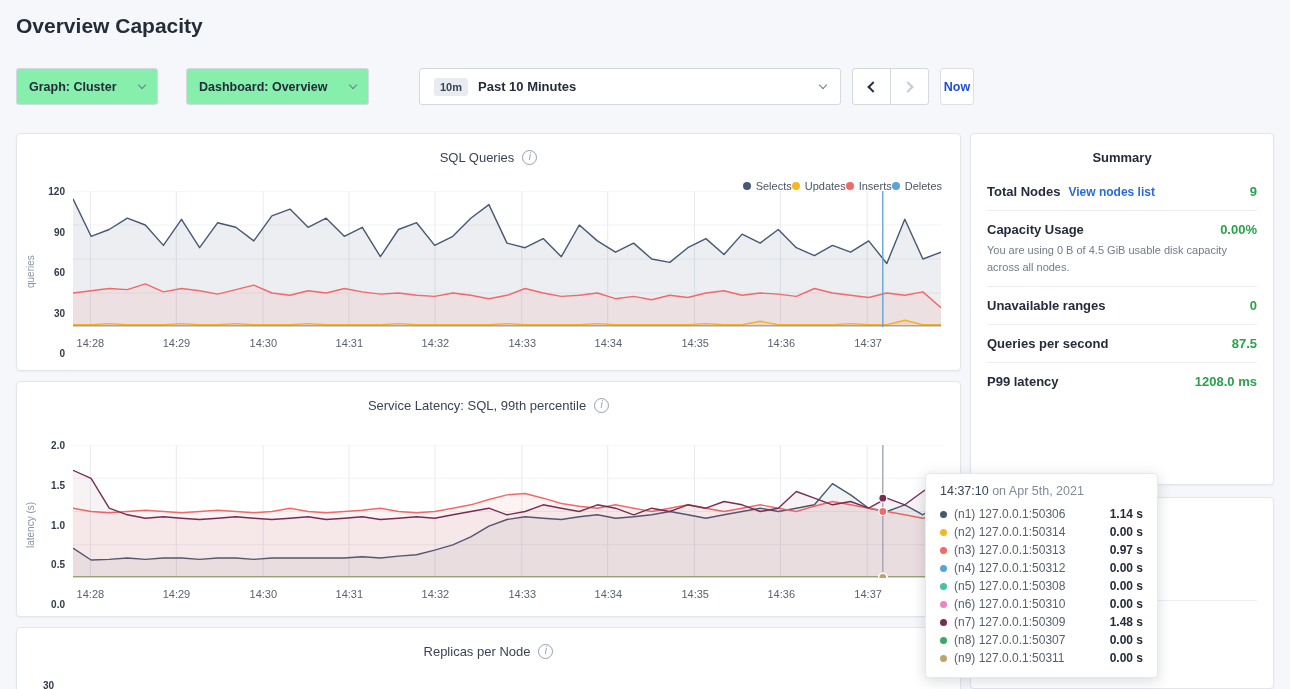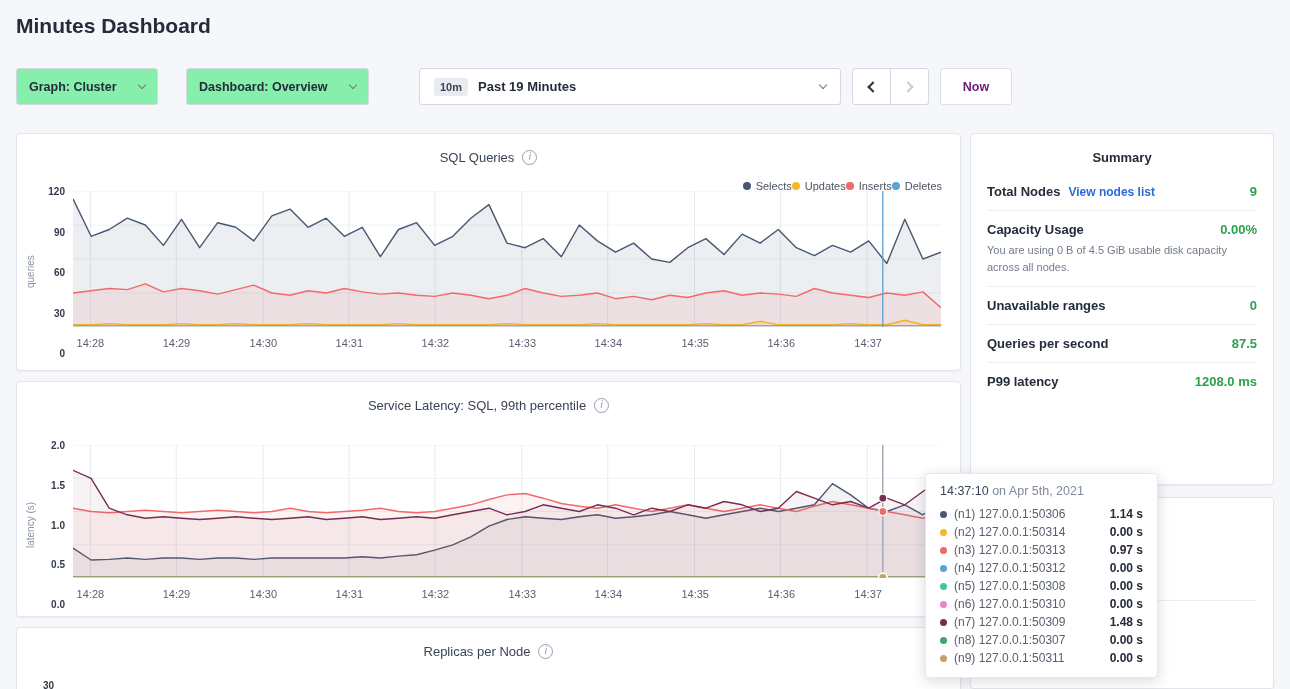--- a/index.html
+++ b/index.html
@@ -16,22 +16,22 @@
   .timepicker{position:absolute;top:68px;height:37px;background:#fff;border:1px solid #d4d8e0;border-radius:3px;
       display:flex;align-items:center;padding:0 14px;cursor:pointer}
   .tp-badge{background:#e9ebf0;border-radius:3px;padding:3px 6px;font-size:11px;font-weight:700;color:#394455}
   .tp-label{font-size:13px;font-weight:700;color:#242c3a;margin-left:10px}
   .navbtn{position:absolute;top:68px;width:39px;height:37px;background:#fff;border:1px solid #d4d8e0;
       display:flex;align-items:center;justify-content:center;cursor:pointer}
   .navbtn.first{border-radius:3px 0 0 3px}
   .navbtn.last{border-radius:0 3px 3px 0}
   .chev-left{width:8px;height:8px;border-left:2px solid #2c3442;border-bottom:2px solid #2c3442;transform:rotate(45deg);margin-left:3px}
   .chev-right{width:8px;height:8px;border-right:2px solid #c6ccd6;border-top:2px solid #c6ccd6;transform:rotate(45deg);margin-right:3px}
-  .nowbtn{position:absolute;top:68px;width:72px;height:37px;border:1px solid #dcdfe6;border-radius:3px;background:#fff;
-      color:#701a75;font-weight:700;font-size:12.5px;display:flex;align-items:center;justify-content:center;cursor:pointer}
+  .nowbtn{position:absolute;top:68px;width:34px;height:37px;border:1px solid #dcdfe6;border-radius:3px;background:#fff;
+      color:#1d4ed8;font-weight:700;font-size:12.5px;display:flex;align-items:center;justify-content:center;cursor:pointer}
 
   .card{position:absolute;background:#fff;border:1px solid #e2e5eb;border-radius:4px;box-shadow:0 1px 2px rgba(50,60,80,.05)}
   .chart-head{display:flex;justify-content:center;align-items:center;gap:8px;padding-top:16px}
   .chart-title{font-size:13px;font-weight:400;color:#394455}
   .info-icon{width:15px;height:15px;border:1px solid #97a0b0;border-radius:50%;color:#97a0b0;font-size:10px;
       line-height:12px;text-align:center;font-style:italic;cursor:pointer;flex:none}
   .info-icon::after{content:"i"}
   .legend{position:absolute;top:46px;right:18px;display:flex;}
   .leg-item{font-size:11px;color:#4c5564;display:flex;align-items:center;gap:5px;cursor:pointer}
   .leg-dot{width:8px;height:8px;border-radius:50%}
@@ -67,33 +67,33 @@
   .tt-date{color:#828b9a}
   .tt-row{display:flex;align-items:center;height:18px;font-size:12px;color:#57606f;white-space:nowrap}
   .tt-dot{width:7px;height:7px;border-radius:50%;margin-right:7px;flex:none}
   .tt-val{margin-left:auto;font-weight:700;color:#242c3a}
 </style>
 </head>
 <body>
 
 <div id="page">
 
-  <div class="page-title">Minutes Dashboard</div>
+  <div class="page-title">Overview Capacity</div>
 
   <div class="dd" style="left:16px;width:142px">
     <span>Graph: Cluster</span>
     <span class="chev"></span>
   </div>
   <div class="dd" style="left:186px;width:183px">
     <span>Dashboard: Overview</span>
     <span class="chev"></span>
   </div>
   <div class="timepicker" style="left:419px;width:422px">
     <span class="tp-badge">10m</span>
-    <span class="tp-label">Past 19 Minutes</span>
+    <span class="tp-label">Past 10 Minutes</span>
     <span class="chev" style="margin-left:auto"></span>
   </div>
   <div class="navbtn first" style="left:852px">
     <span class="chev-left"></span>
   </div>
   <div class="navbtn last" style="left:890px">
     <span class="chev-right"></span>
   </div>
   <div class="nowbtn" style="left:940px">Now</div>
 

